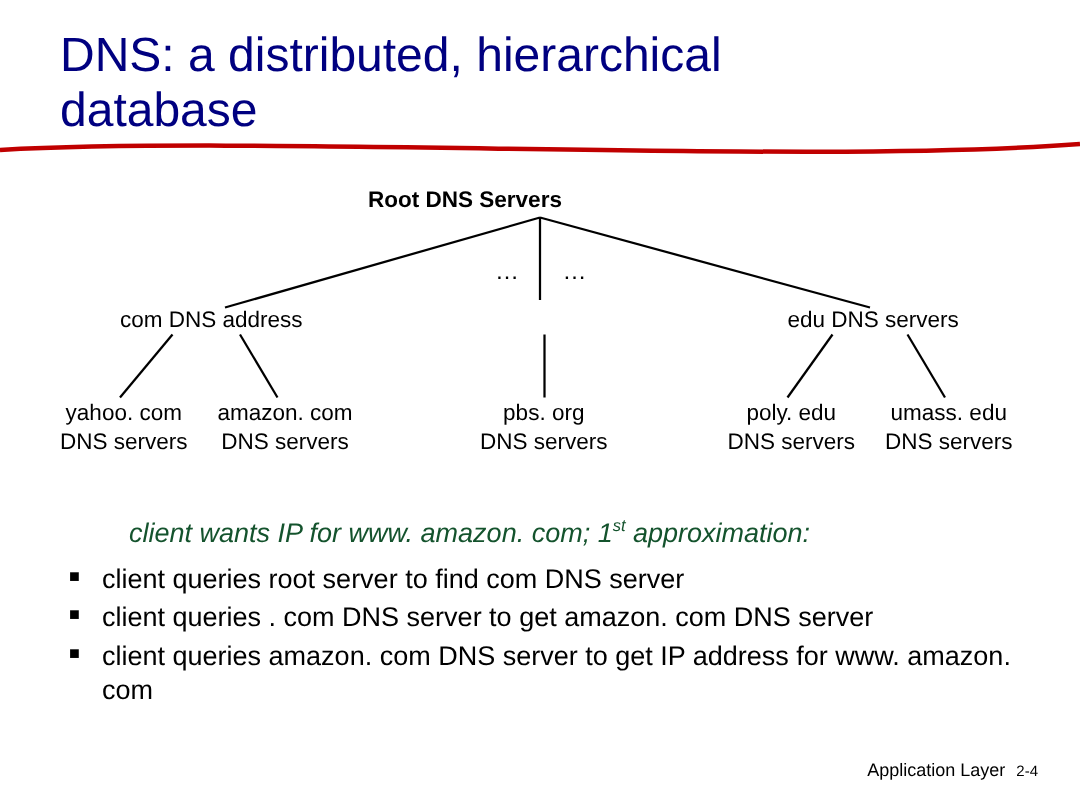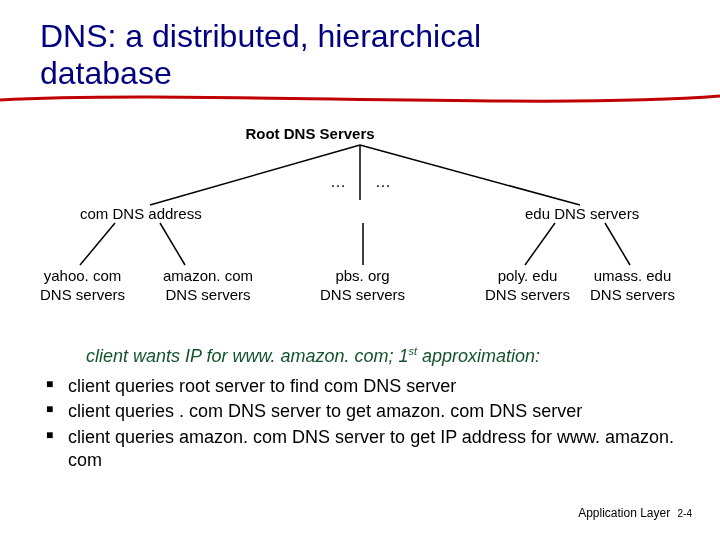--- a/index.html
+++ b/index.html
@@ -135,21 +135,21 @@
   <div class="dots1">…</div>
   <div class="dots2">…</div>
 
   <div class="node" style="top:90px; left:80px;">com DNS address</div>
   <div class="node" style="top:90px; left:525px;">edu DNS servers</div>
 
   <div class="node leaf" style="top:152px; left:40px;">
     <span>yahoo. com</span><br>
     <span>DNS servers</span>
   </div>
-  <div class="node leaf" style="top:152px; left:163px;">
+  <div class="node leaf" style="top:152px; left:145px;">
     <span>amazon. com</span><br>
     <span>DNS servers</span>
   </div>
   <div class="node leaf" style="top:152px; left:320px;">
     <span>pbs. org</span><br>
     <span>DNS servers</span>
   </div>
   <div class="node leaf" style="top:152px; left:485px;">
     <span>poly. edu</span><br>
     <span>DNS servers</span>

